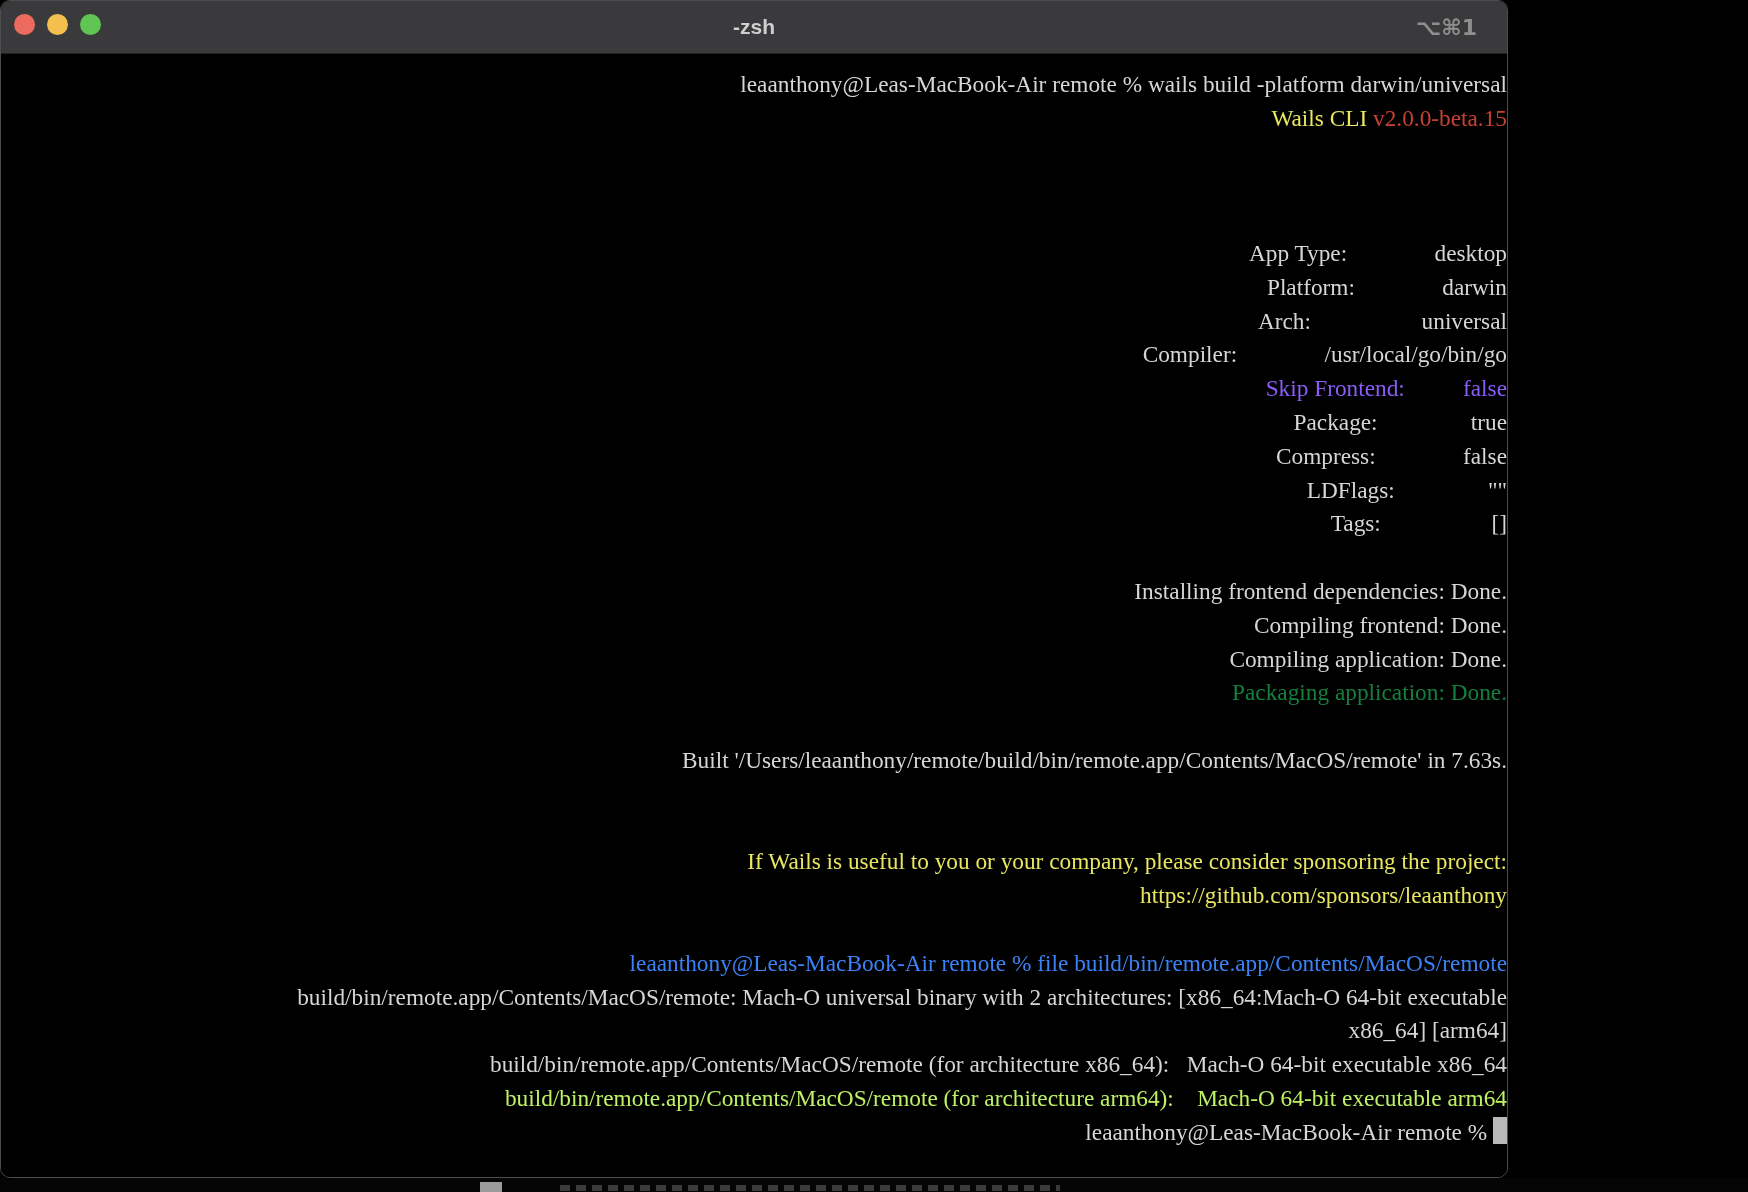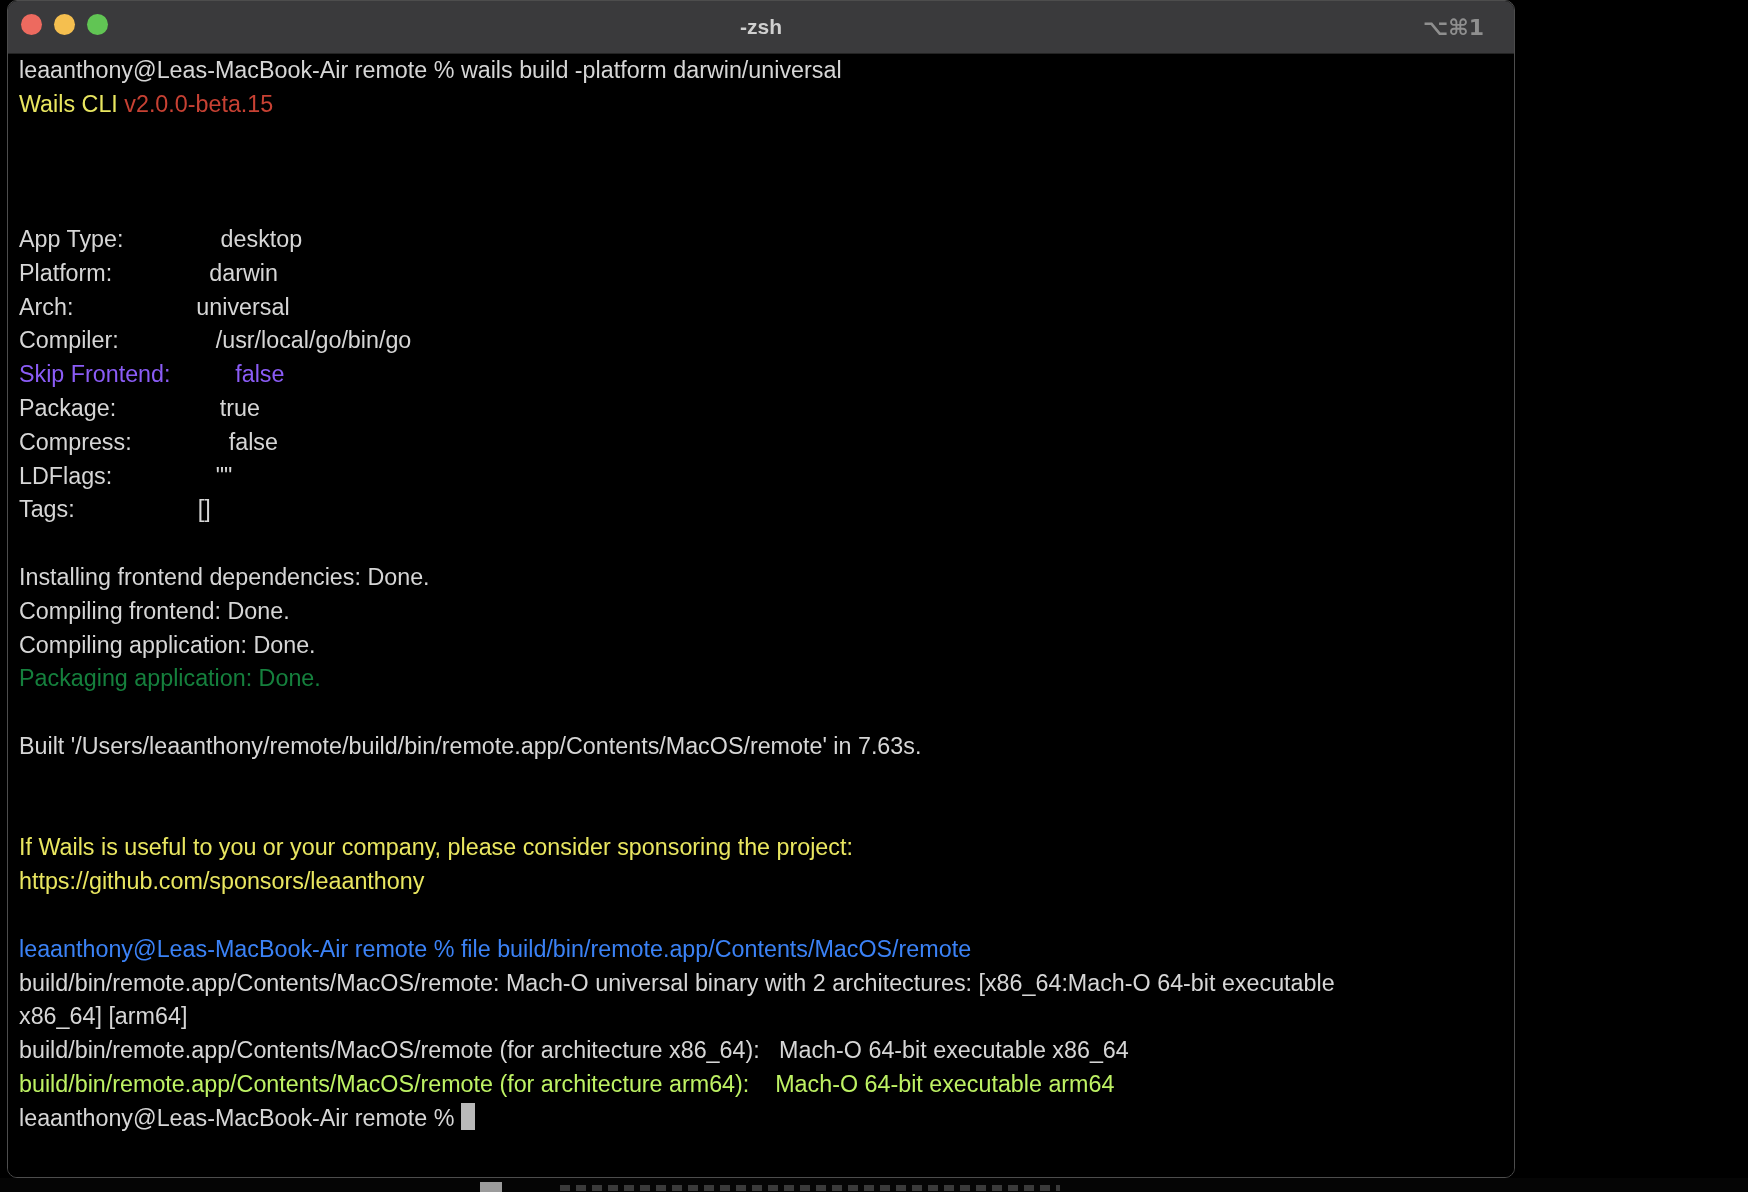--- a/index.html
+++ b/index.html
@@ -6,21 +6,21 @@
     margin: 0;
     padding: 0;
     background: #000000;
     width: 1748px;
     height: 1192px;
     overflow: hidden;
     font-family: "Liberation Sans", sans-serif;
   }
   #window {
     position: absolute;
-    left: 7px; top: 0;
+    left: 0; top: 0;
     width: 1508px;
     height: 1178px;
     border-radius: 10px;
     overflow: hidden;
     box-sizing: border-box;
     border: 1px solid #4d4d4d;
     background: #000000;
   }
   #titlebar {
     position: relative;
@@ -56,26 +56,27 @@
     height: 52px;
     line-height: 54px;
     font-size: 22px;
     font-weight: 600;
     color: #8f8f8f;
     font-family: "DejaVu Sans", sans-serif;
   }
   #terminal {
     position: relative;
     height: 1125px;
-    padding: 0 0 0 11px;
+    padding: 14px 0 0 11px;
     box-sizing: border-box;
     background: #000000;
-    font-family: Liberation Sans, sans-serif;
+    font-family: Liberation Serif, serif;
     font-size: 23.3px;
     cursor: text;
+    text-align: right;
   }
   .line {
     height: 33.8px;
     line-height: 33.8px;
     white-space: pre;
   }
   .cursor {
     display: inline-block;
     width: 14px;
     height: 27px;

